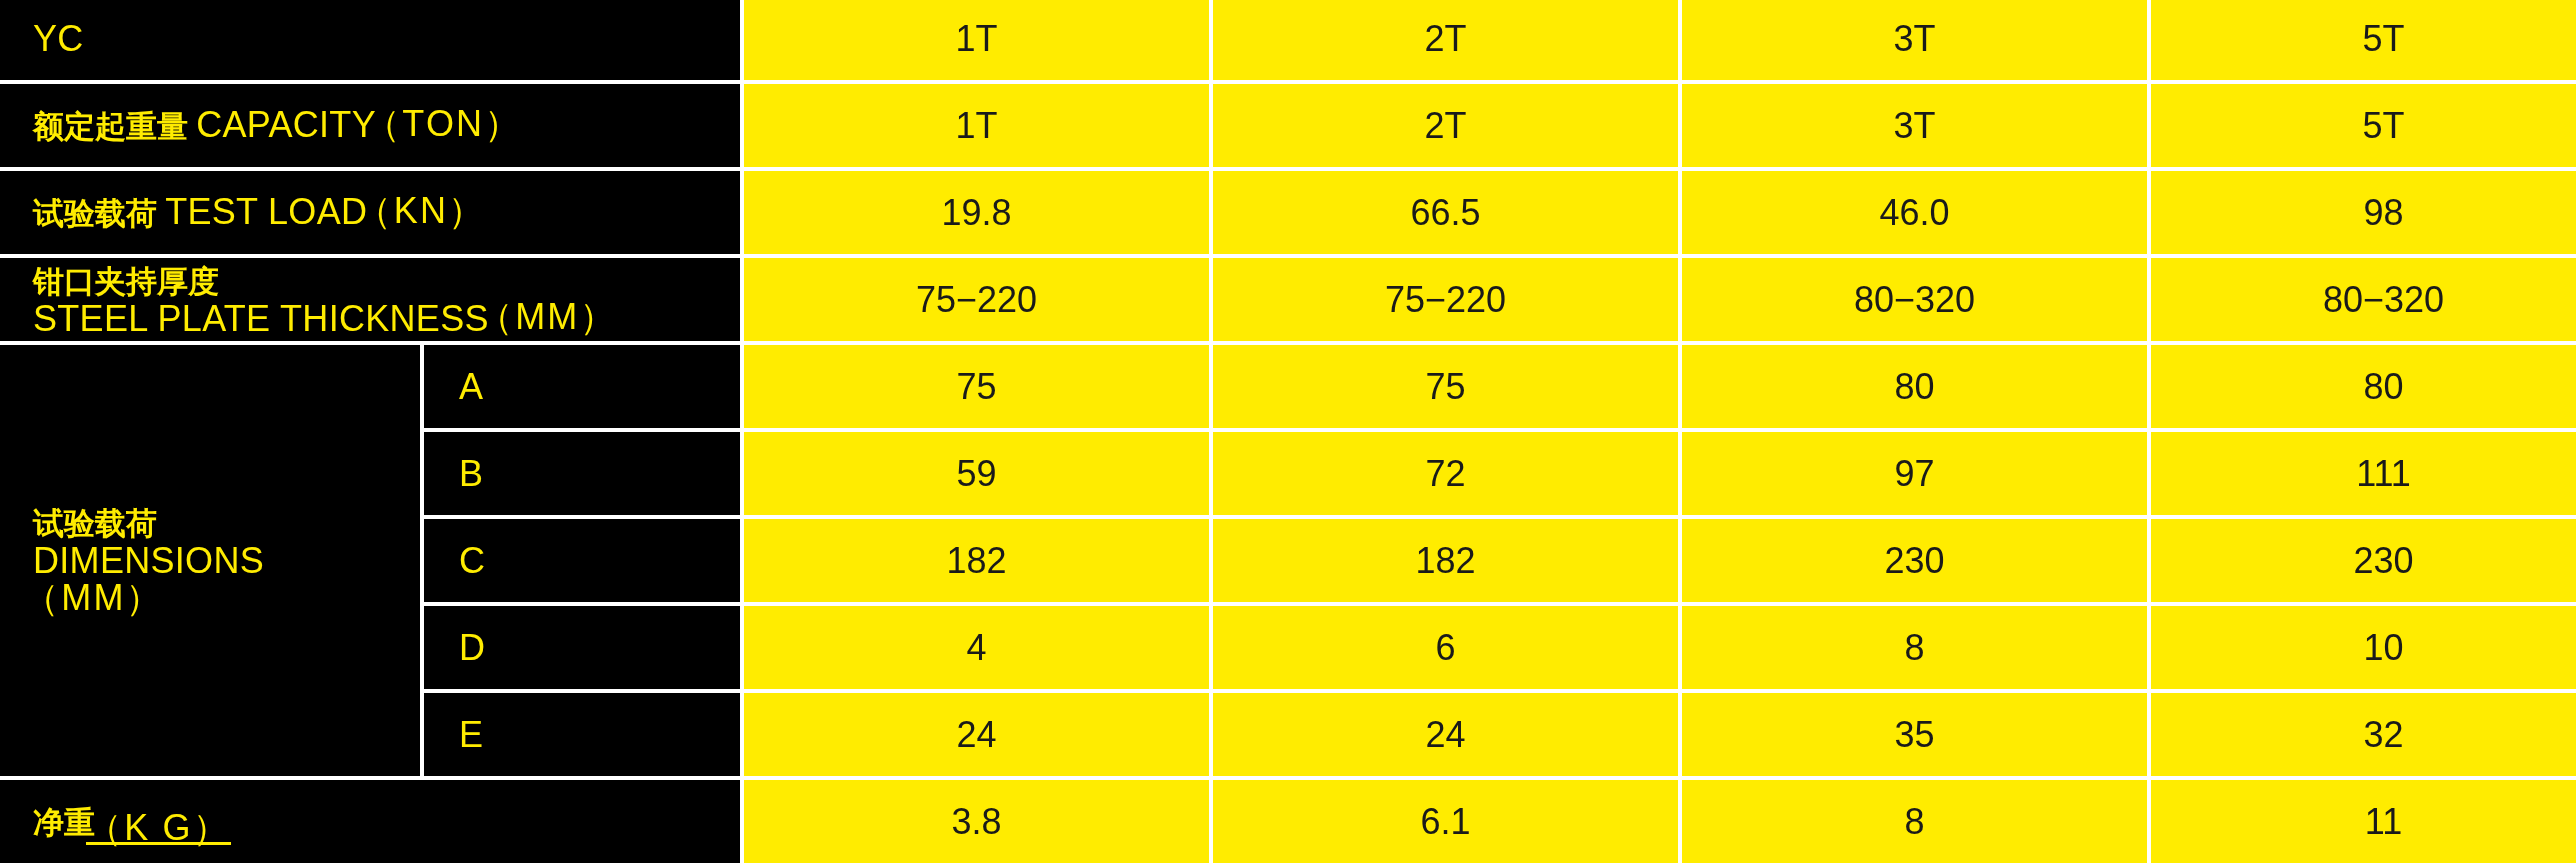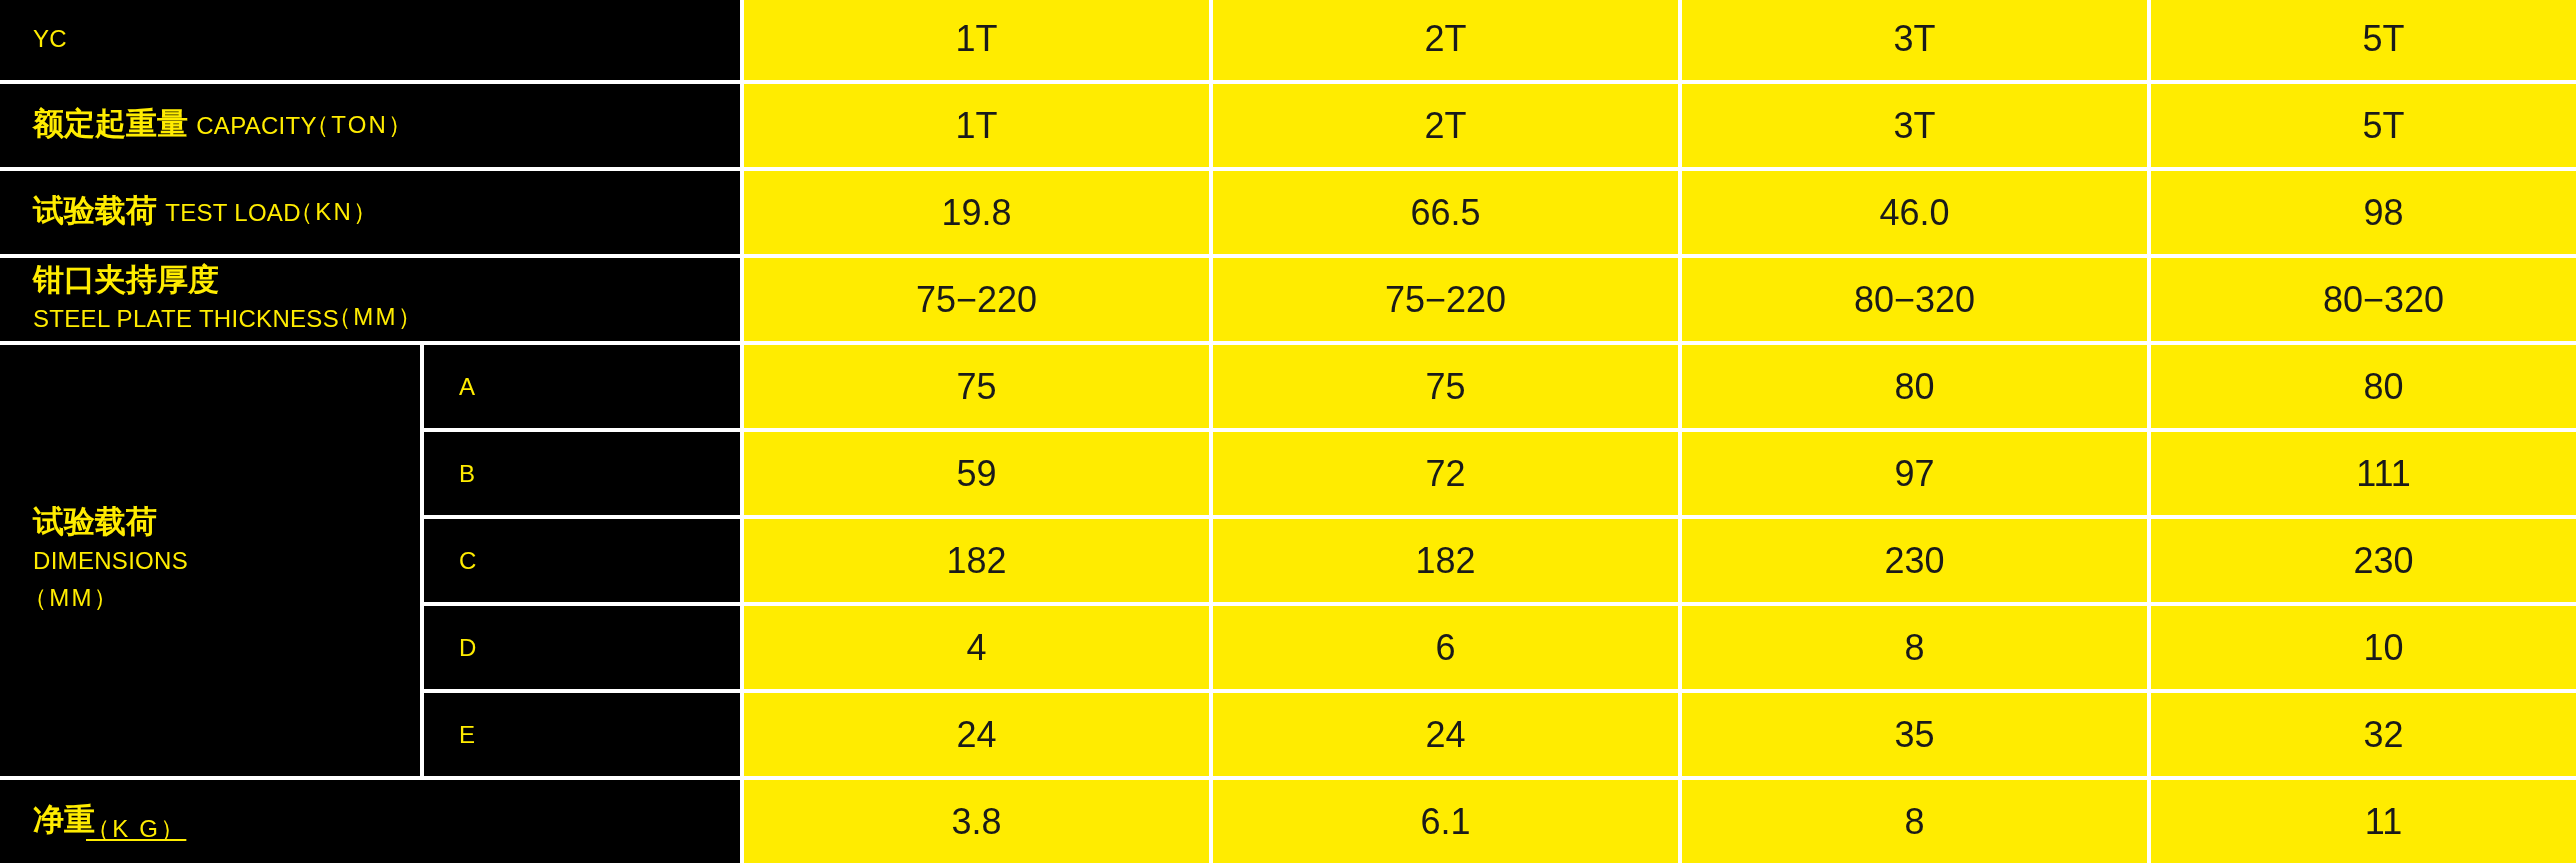--- a/index.html
+++ b/index.html
@@ -42,31 +42,30 @@
   .c-sub    { background: #000000; color: #ffec00; }
   .c-val    { background: #ffec00; color: #1a1a1a; text-align: center; }
 
   #spec-table td.lbl-pad  { padding-left: 33px; }
   #spec-table td.sub-pad  { padding-left: 35px; }
 
   .lbl-wrap { white-space: nowrap; font-size: 0; }
   span.t-zh + span.t-lat { margin-left: 8.2px; text-align: right; }
 
   .t-lat {
-    font-size: 24px;
+    font-size: 36px;
     line-height: 37px;
     letter-spacing: 0.3px;
     white-space: nowrap;
   }
   .t-zh {
     font-size: 31px;
     font-weight: 700;
     line-height: 37px;
     letter-spacing: 0px;
-    font-family: Liberation Mono, monospace;
   }
   span.t-lat.t-unit { margin-left: -11.8px; letter-spacing: 2.2px; position: relative; top: -1.8px; }
   span.t-lat.t-unit.t-unit-nw { margin-left: -9px; top: 7px; text-decoration: underline; }
   .dims-unit { margin-left: -10px; display: block; letter-spacing: 2.2px; }
   .t-val {
     font-size: 36px;
     letter-spacing: 0px;
   }
 </style>
 </head>

